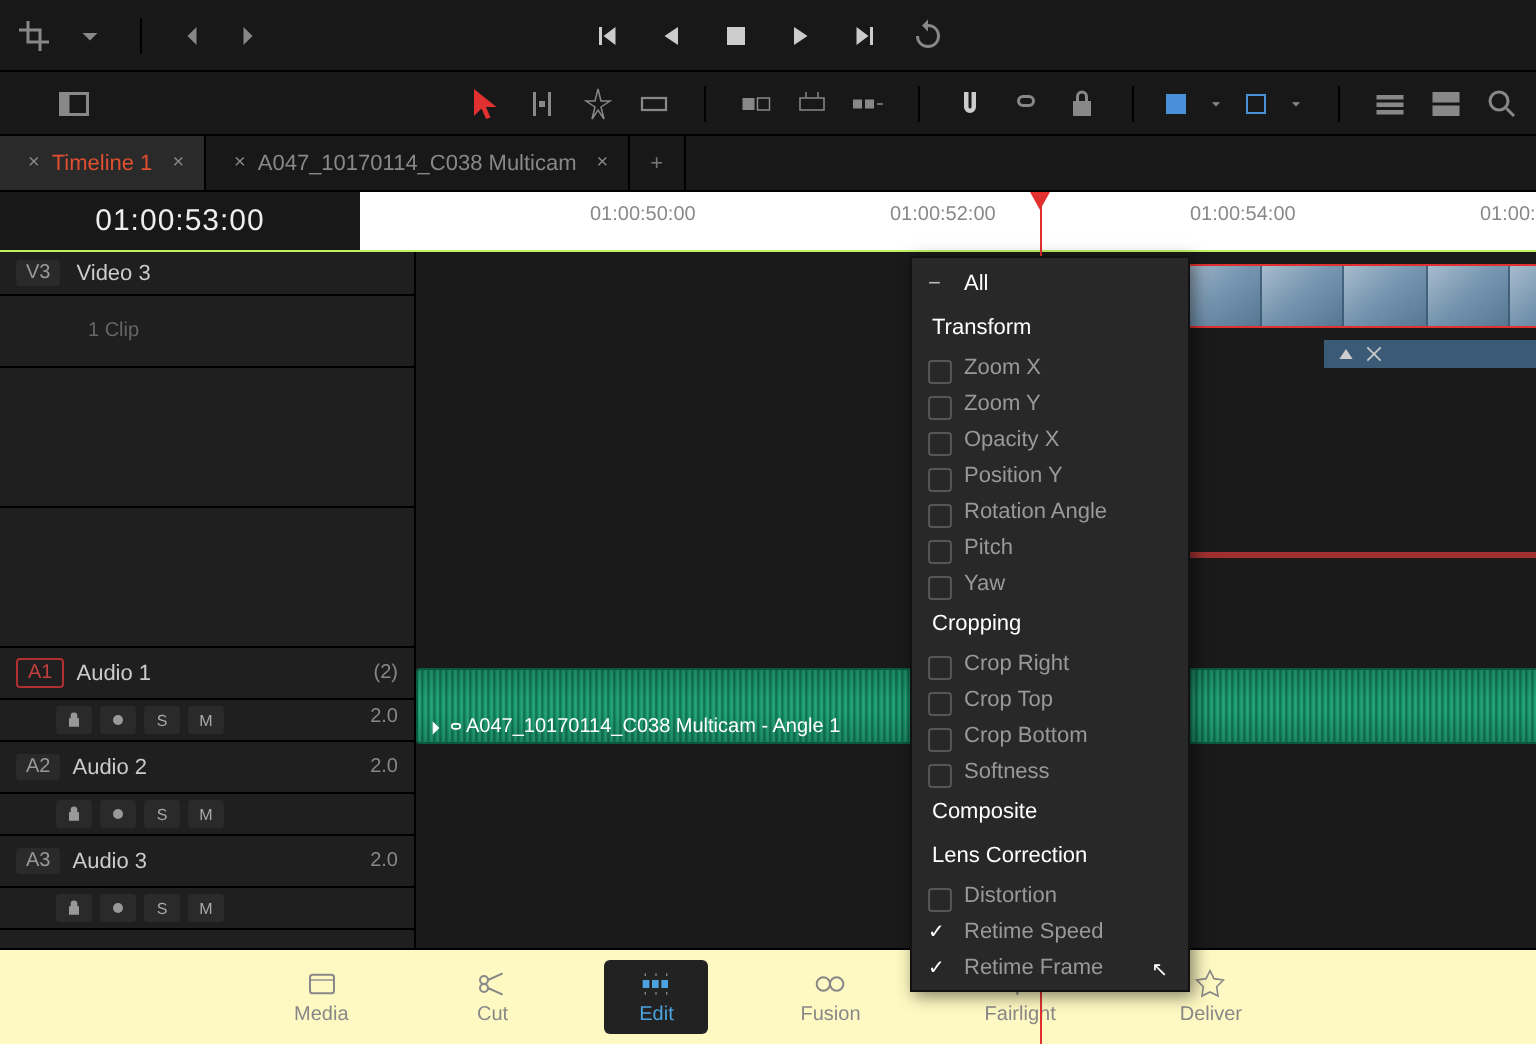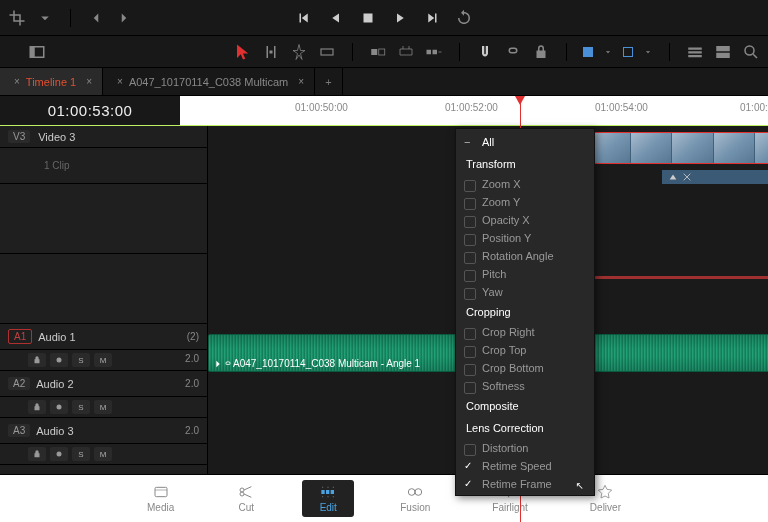--- a/index.html
+++ b/index.html
@@ -50,21 +50,21 @@
 .aud-cliplabel{position:absolute;left:4px;bottom:2px;display:flex;gap:0;align-items:flex-end;color:#fff;font-size:10px;z-index:2}
 .aud-cliplabel svg{width:10px;height:10px;fill:#fff}
 .context-menu{position:absolute;left:455px;top:128px;width:140px;background:#282828;border:1px solid #111;z-index:50;box-shadow:2px 2px 8px rgba(0,0,0,0.5);padding:2px 0}
 .cm-item{padding:3px 10px 3px 26px;color:#999;font-size:11px;cursor:pointer;position:relative}
 .cm-header{color:#fff;font-weight:500;padding:5px 10px;cursor:default}
 .cm-header.first{padding-left:26px}
 .cm-header.first::before{content:"−";position:absolute;left:8px;color:#bbb}
 .cm-item.chk::before{content:"";position:absolute;left:8px;top:5px;width:10px;height:10px;border:1px solid #555;border-radius:2px}
 .cm-item.ticked::before{content:"✓";position:absolute;left:8px;color:#fff;font-size:10px;border:none}
 .cm-cursor{position:absolute;right:10px;bottom:4px;font-size:10px;color:#fff}
-.bottom-nav{position:absolute;bottom:0;left:0;right:0;height:48px;background:#ffffff;display:flex;justify-content:center;align-items:center;gap:30px;border-top:1px solid #000}
+.bottom-nav{position:absolute;bottom:0;left:0;right:0;height:48px;background:#fef9c3;display:flex;justify-content:center;align-items:center;gap:30px;border-top:1px solid #000}
 .nav-item{display:flex;flex-direction:column;align-items:center;gap:2px;color:#888;cursor:pointer;padding:4px 16px}
 .nav-item.active{background:#222;border-radius:3px}
 .nav-item.active svg{fill:#4aa3e0}
 .nav-item.active span{color:#4aa3e0}
 .nav-item svg{width:20px;height:16px;fill:#888}
 .nav-item span{font-size:10px}
 .gap-v{height:70px;border-bottom:1px solid #000}
 .blue-sq{width:10px;height:10px;background:#4a90d9}
 .blue-sq.outline{background:none;border:1px solid #4a90d9}
 </style>

